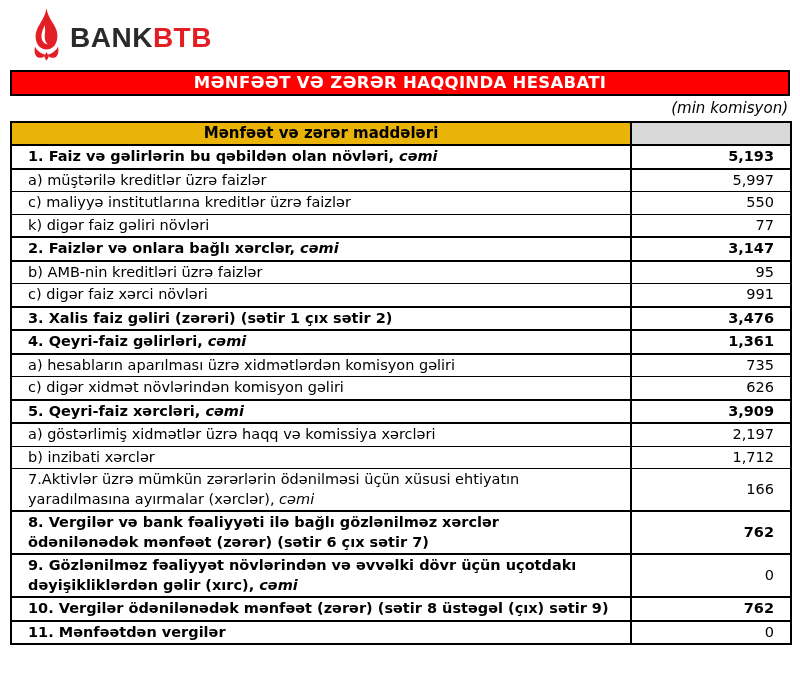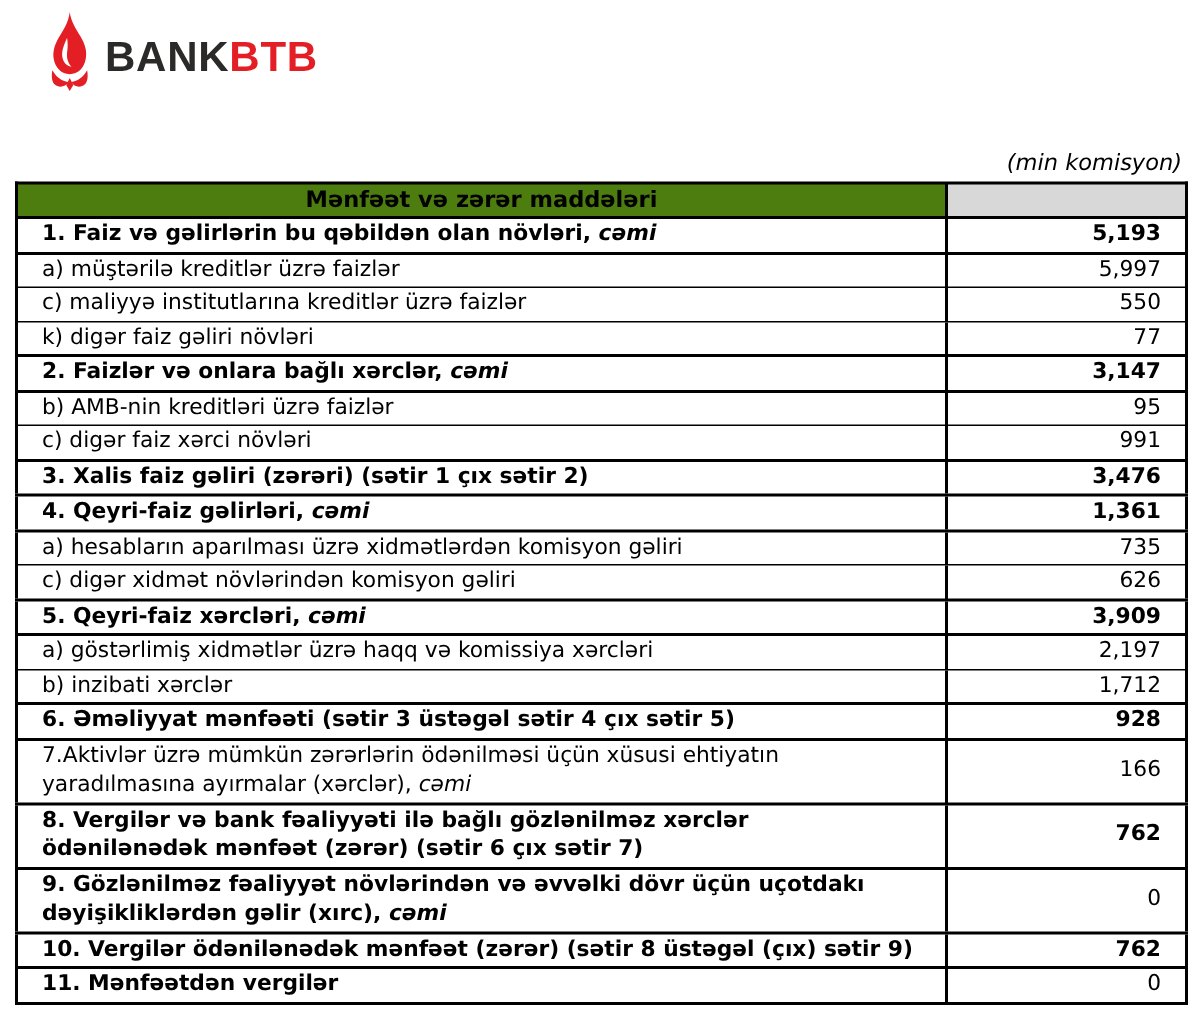--- a/index.html
+++ b/index.html
@@ -118,27 +118,30 @@
       <path fill="#ffffff" d="M13.2 18.5 C11 23.5 9.3 27.6 10 31.8 C10.6 35.3 12.9 37.7 16.2 38.3 C13.5 35.2 12.7 31.7 13.3 27.6 C13.8 24.2 13.6 21.4 13.2 18.5 Z"></path>
       <path fill="#e31e24" d="M3.2 40.5 C5.6 45 9.6 47.8 14 48.6 C12.2 52 7.6 52.8 4.9 50.3 C2.7 48.2 2.5 44.3 3.2 40.5 Z"></path>
       <path fill="#e31e24" d="M26.8 40.5 C24.4 45 20.4 47.8 16 48.6 C17.8 52 22.4 52.8 25.1 50.3 C27.3 48.2 27.5 44.3 26.8 40.5 Z"></path>
       <path fill="#e31e24" d="M15 45.8 L17.4 50.6 L15 54.6 L12.6 50.6 Z"></path>
     </svg>
     <div class="logo-text">
       <span class="bank" style="color: rgb(43, 42, 41);">BANK</span><span class="btb" style="color: rgb(227, 30, 36);">BTB</span>
     </div>
   </div>
 
+  <div class="banner" style="background: rgb(255, 0, 0); color: rgb(255, 255, 255);">
+    <span>MƏNFƏƏT VƏ ZƏRƏR HAQQINDA HESABATI</span>
+  </div>
 
   <div class="units">(min komisyon)</div>
 
   <table class="report-table">
     <thead>
       <tr>
-        <th class="items-header" style="background: #4d7c0f;">Mənfəət və zərər maddələri</th>
+        <th class="items-header" style="background: #eab308;">Mənfəət və zərər maddələri</th>
         <th class="value-header" style="background: rgb(216, 216, 216);"></th>
       </tr>
     </thead>
     <tbody>
         <tr class="bold-row">
           <td class="label-cell"><span>1. Faiz və gəlirlərin bu qəbildən olan növləri, </span><span class="it">cəmi</span></td>
           <td class="value-cell b">5,193</td>
         </tr>
         <tr class="row">
           <td class="label-cell"><span>a) müştərilə kreditlər üzrə faizlər</span></td>
@@ -185,24 +188,20 @@
           <td class="value-cell b">3,909</td>
         </tr>
         <tr class="row">
           <td class="label-cell"><span>a) göstərlimiş xidmətlər üzrə haqq və komissiya xərcləri</span></td>
           <td class="value-cell">2,197</td>
         </tr>
         <tr class="row">
           <td class="label-cell"><span>b) inzibati xərclər</span></td>
           <td class="value-cell">1,712</td>
         </tr>
-        <tr class="bold-row">
-          <td class="label-cell"><span>6. Əməliyyat mənfəəti (sətir 3 üstəgəl sətir 4 çıx sətir 5)</span></td>
-          <td class="value-cell b">928</td>
-        </tr>
         <tr class="row">
           <td class="label-cell"><span>7.Aktivlər üzrə mümkün zərərlərin ödənilməsi üçün xüsusi ehtiyatın yaradılmasına ayırmalar (xərclər), </span><span class="it">cəmi</span></td>
           <td class="value-cell">166</td>
         </tr>
         <tr class="bold-row">
           <td class="label-cell"><span>8. Vergilər və bank fəaliyyəti ilə bağlı gözlənilməz xərclər ödənilənədək mənfəət (zərər) (sətir 6 çıx sətir 7)</span></td>
           <td class="value-cell b">762</td>
         </tr>
         <tr class="bold-row">
           <td class="label-cell"><span>9. Gözlənilməz fəaliyyət növlərindən və əvvəlki dövr üçün uçotdakı dəyişikliklərdən gəlir (xırc), </span><span class="it">cəmi</span></td>

